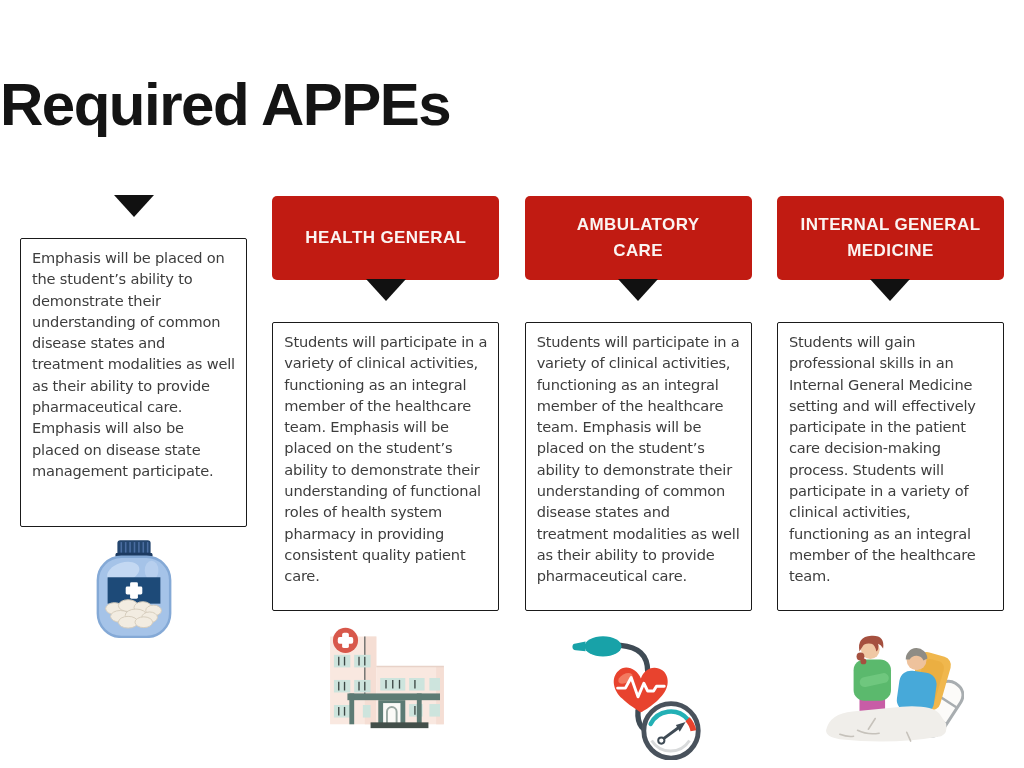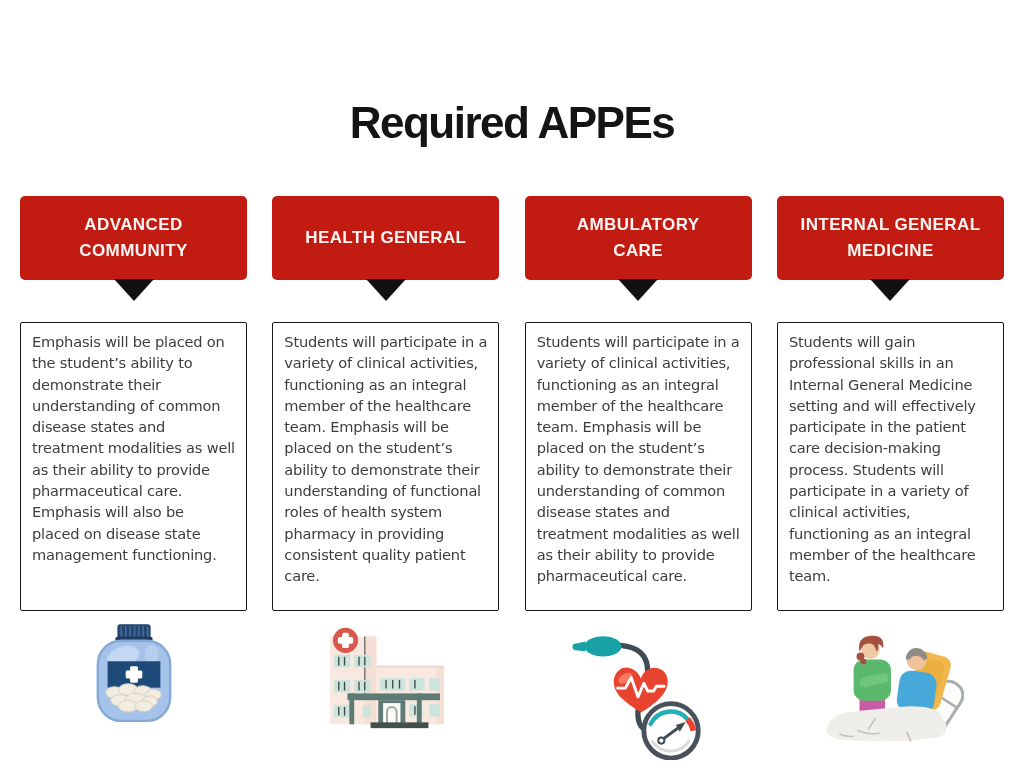--- a/index.html
+++ b/index.html
@@ -1,22 +1,22 @@
 <!DOCTYPE html>
 <html><head>
 <meta charset="utf-8">
 <style>
   html,body{margin:0;padding:0;background:#ffffff;}
   .canvas{
     position:relative;width:1024px;height:768px;background:#ffffff;
     font-family:"Liberation Sans",sans-serif;overflow:hidden;
   }
   .title{
-    margin:0;padding-top:98px;text-align:center;
-    font-size:44px;font-weight:bold;letter-spacing:-1.5px;color:#141414;
+    margin:0;padding-top:70px;text-align:left;
+    font-size:60px;font-weight:bold;letter-spacing:-1.5px;color:#141414;
     font-family:"Liberation Sans",sans-serif;
   }
   .columns{
     position:absolute;top:196px;left:20px;right:20px;
     display:flex;justify-content:space-between;
   }
   .column{width:227px;display:flex;flex-direction:column;align-items:center;}
   .header-box{
     width:100%;height:84px;box-sizing:border-box;border-radius:5px;
     background:#c11b12;color:#fbf4f2;
@@ -46,25 +46,23 @@
 </head>
 <body>
 
 <div class="canvas">
 
   <h1 class="title">Required APPEs</h1>
 
   <div class="columns">
 
     <section class="column">
-      <div class="header-box">ADVANCED
-COMMUNITY</div>
-      <div class="arrow-down"></div>
-      <div class="desc-box">
-        <p>Emphasis will be placed on the student’s ability to demonstrate their understanding of common disease states and treatment modalities as well as their ability to provide pharmaceutical care. Emphasis will also be placed on disease state management functioning.</p>
+      <div class="arrow-down"></div>
+      <div class="desc-box">
+        <p>Emphasis will be placed on the student’s ability to demonstrate their understanding of common disease states and treatment modalities as well as their ability to provide pharmaceutical care. Emphasis will also be placed on disease state management participate.</p>
       </div>
       <div class="icon-wrap">
         <svg width="86" height="98" viewBox="0 0 88 100" aria-hidden="true">
           <rect x="27" y="0" width="34" height="15" rx="3" fill="#24466f"></rect>
           <g stroke="#4a6da0" stroke-width="1.6">
             <line x1="31" y1="2" x2="31" y2="13"></line>
               <line x1="35.5" y1="2" x2="35.5" y2="13"></line>
             <line x1="40" y1="2" x2="40" y2="13"></line>
               <line x1="44.5" y1="2" x2="44.5" y2="13"></line>
             <line x1="49" y1="2" x2="49" y2="13"></line>

